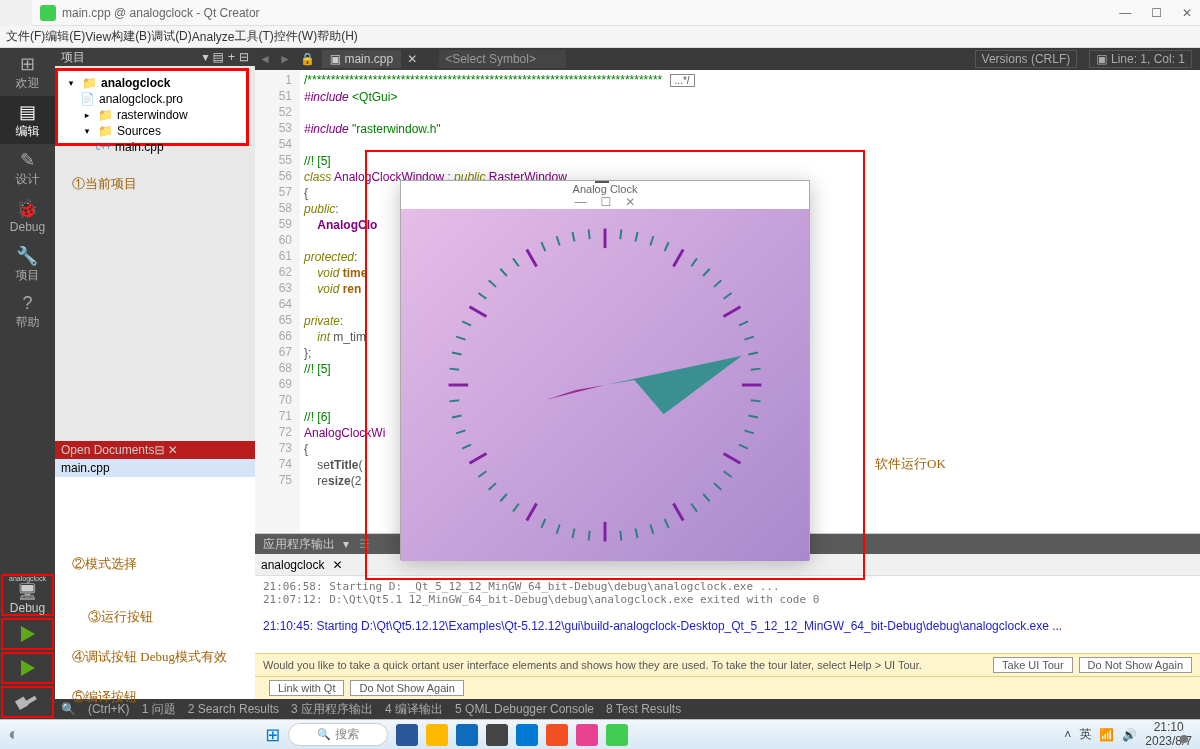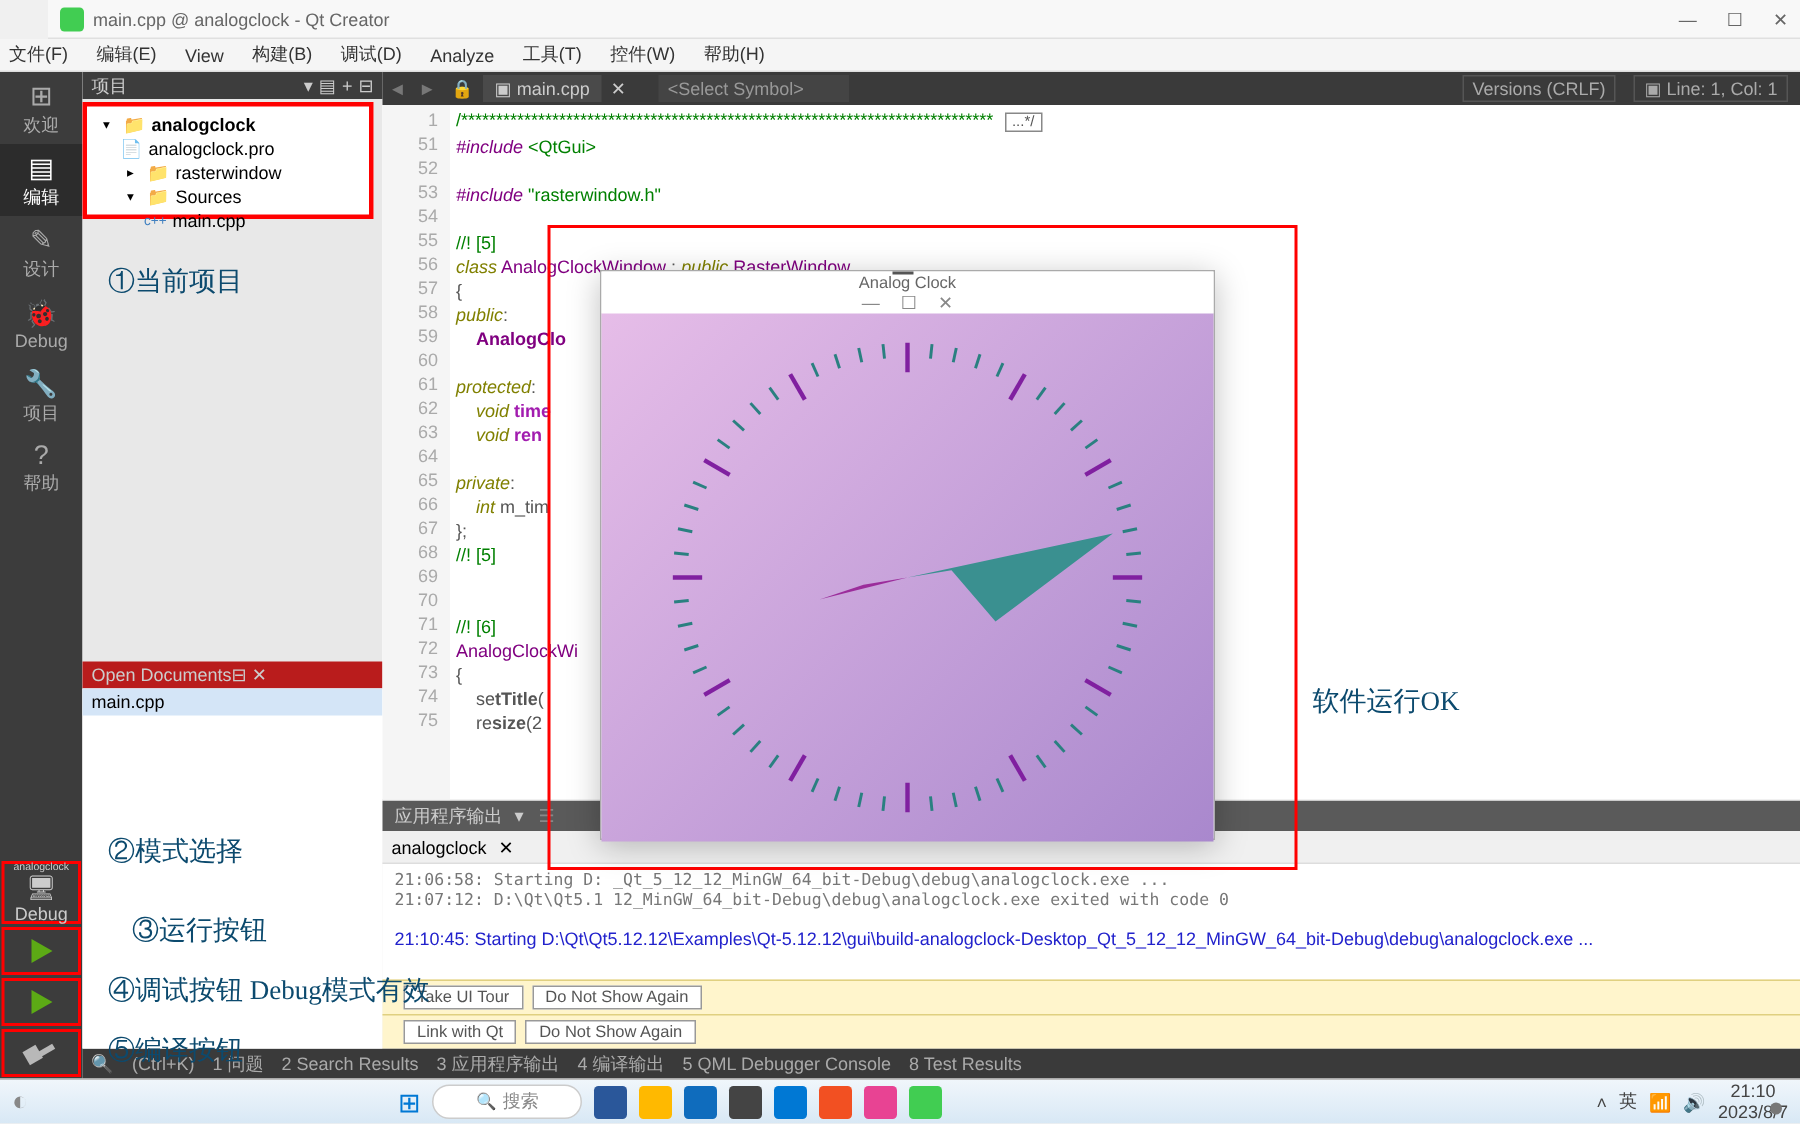--- a/index.html
+++ b/index.html
@@ -1,21 +1,21 @@
 <!DOCTYPE html>
 <html><head>
 <meta charset="utf-8">
 <style>
 * { margin: 0; padding: 0; box-sizing: border-box; font-family: "Segoe UI", "Microsoft YaHei", sans-serif; font-size: 12px; }
 body { width: 1200px; height: 749px; background: #f0f0f0; overflow: hidden; display: flex; flex-direction: column; }
 .title-bar { height: 26px; background: #f8f8f8; display: flex; align-items: center; padding: 0 8px; border-bottom: 1px solid #e0e0e0; margin-left: 32px; }
 .title-bar .qt-logo { width: 16px; height: 16px; background: #41cd52; border-radius: 3px; margin-right: 6px; }
 .title-bar .title { flex: 1; color: #666; }
 .title-bar .win-controls { display: flex; gap: 20px; color: #666; }
-.menu-bar { height: 22px; background: #f5f5f5; display: flex; align-items: center; padding: 0 6px; gap: 19px; border-bottom: 1px solid #ddd; }
+.menu-bar { height: 22px; background: #f5f5f5; display: flex; align-items: center; padding: 0 6px; gap: 0; border-bottom: 1px solid #ddd; }
 .menu-bar span { color: #333; cursor: default; }
 
 .main-area { flex: 1; display: flex; min-height: 0; }
 .left-bar { width: 55px; background: #3c3c3c; display: flex; flex-direction: column; color: #ccc; }
 .left-bar .mode-btn { height: 48px; display: flex; flex-direction: column; align-items: center; justify-content: center; font-size: 10px; color: #aaa; cursor: pointer; }
 .left-bar .mode-btn.active { background: #2c2c2c; color: #fff; }
 .left-bar .mode-btn .mi { font-size: 18px; }
 .left-bar .spacer { flex: 1; }
 .left-bar .kit-sel { border: 2px solid red; margin: 1px; height: 42px; display: flex; flex-direction: column; align-items: center; justify-content: center; font-size: 8px; padding: 2px; }
 .left-bar .run-btn { border: 2px solid red; margin: 1px; height: 32px; display: flex; align-items: center; justify-content: center; cursor: pointer; }
@@ -27,21 +27,21 @@
 .right-area { flex: 1; display: flex; flex-direction: column; min-width: 0; }
 
 .project-header { height: 18px; background: #3d3d3d; color: #ccc; padding: 0 6px; display: flex; align-items: center; justify-content: space-between; }
 .project-header .ph-right { display: flex; gap: 4px; }
 .project-tree { background: #fff; border: 3px solid red; padding: 4px 6px; height: 78px; margin: 2px 6px 2px 0; }
 .project-tree .node { display: flex; align-items: center; gap: 4px; padding: 1px 0; }
 .project-tree .node.indent1 { padding-left: 16px; }
 .project-tree .node.indent2 { padding-left: 32px; }
 .project-tree .fold-icon { width: 14px; height: 14px; display: inline-flex; align-items: center; justify-content: center; font-size: 9px; }
 .project-tree .bold { font-weight: bold; }
-.annotation { color: #0c4a6e; font-family: "SimSun", serif; font-size: 18px; position: absolute; }
+.annotation { color: #a16207; font-family: "SimSun", serif; font-size: 13px; position: absolute; }
 
 .workspace { display: flex; flex: 1; min-height: 0; position: relative; }
 .project-panel { width: 200px; display: flex; flex-direction: column; background: #e8e8e8; }
 .open-docs { background: #b91c1c; color: #ccc; padding: 2px 6px; display: flex; justify-content: flex-start; }
 .open-docs-list { background: #fff; flex-shrink: 0; height: 240px; }
 .open-docs-list .doc-item { background: #d4e5f7; padding: 2px 6px; }
 
 .editor-area { flex: 1; display: flex; flex-direction: column; min-width: 0; position: relative; }
 .editor-tabs { height: 22px; background: #3a3a3a; display: flex; align-items: center; color: #ccc; }
 .editor-tabs .lock { margin: 0 6px; color: #888; }
@@ -50,21 +50,21 @@
 .editor-tabs .right-info { margin-left: auto; margin-right: 8px; display: flex; gap: 12px; color: #aaa; font-size: 10px; }
 .editor-tabs .right-box { border: 1px solid #555; padding: 1px 6px; }
 
 .code-view { flex: 1; display: flex; background: #fff; overflow: hidden; position: relative; font-family: Consolas, monospace; font-size: 13px; }
 .gutter { width: 45px; background: #f5f5f5; color: #aaa; text-align: right; padding: 2px 8px 2px 0; line-height: 16px; }
 .code-lines { flex: 1; padding: 2px 4px; line-height: 16px; white-space: pre; color: #555; }
 .c-comment { color: #008000; }
 .c-keyword { color: #808000; font-style: italic; }
 .c-type { color: #800080; }
 .c-string { color: #008000; }
-.c-member { color: #a21caf; }
+.c-member { color: #a16207; }
 .c-bold { font-weight: bold; }
 .dots-box { border: 1px solid #888; padding: 0 4px; font-size: 10px; margin-left: 4px; background: #fff; }
 
 .clock-window { position: absolute; left: 400px; top: 180px; width: 410px; height: 380px; background: #fff; border: 1px solid #aaa; box-shadow: 0 4px 20px rgba(0,0,0,0.25); z-index: 5; }
 .clock-title { height: 28px; display: flex; align-items: center; padding: 0 8px; background: #fff; flex-direction: column; }
 .clock-title .ct-icon { width: 14px; height: 14px; background: #555; margin-right: 6px; }
 .clock-title .ct-text { flex: 1; color: #666; font-size: 11px; }
 .clock-title .ct-btns { display: flex; gap: 14px; color: #888; }
 .clock-face { width: 100%; height: 352px; background: linear-gradient(135deg, #e6bde8 0%, #a988cd 100%); position: relative; }
 .clock-face svg { width: 100%; height: 100%; }
@@ -233,20 +233,21 @@
             <span style="margin-left:10px;color:#888">☰</span>
           </div>
           <div class="output-sub">
             <span>analogclock</span>
             <span>✕</span>
           </div>
           <div class="output-content" id="outcontent">21:06:58: Starting D:                                                        _Qt_5_12_12_MinGW_64_bit-Debug\debug\analogclock.exe ...<br>21:07:12: D:\Qt\Qt5.1                                                        12_MinGW_64_bit-Debug\debug\analogclock.exe exited with code 0<br><br><span class="blue">21:10:45: Starting D:\Qt\Qt5.12.12\Examples\Qt-5.12.12\gui\build-analogclock-Desktop_Qt_5_12_12_MinGW_64_bit-Debug\debug\analogclock.exe ...</span><br></div>
         </div>
 
         <div class="notif-bar">
+          <span class="nb-text">Would you like to take a quick                             ortant user interface elements and shows how they are used. To take the tour later, select Help &gt; UI Tour.</span>
           <span class="nb-btn">Take UI Tour</span>
           <span class="nb-btn">Do Not Show Again</span>
         </div>
         <div class="notif-bar">
           <span class="nb-btn">Link with Qt</span>
           <span class="nb-btn">Do Not Show Again</span>
         </div>
       </div>
     </div>
 

